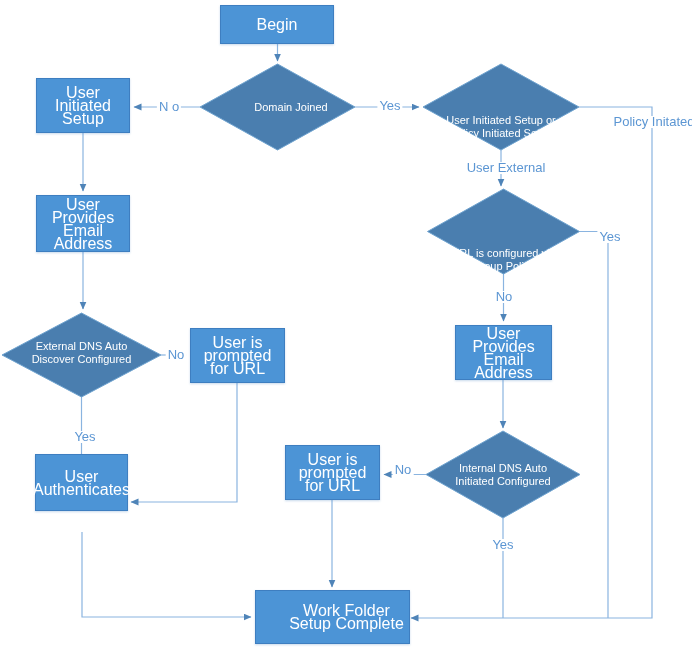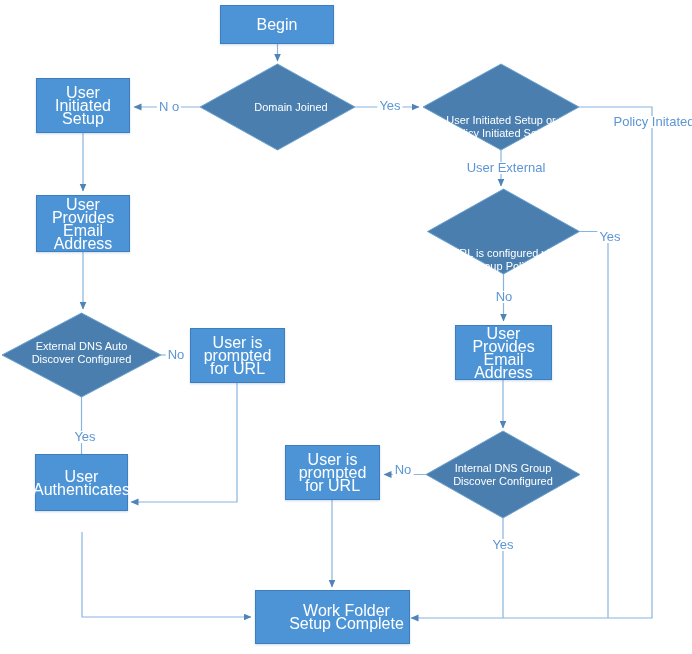--- a/index.html
+++ b/index.html
@@ -102,21 +102,21 @@
     <span>User is prompted for URL</span>
   </div>
   <div class="node" style="left:255px;top:590px;width:155px;height:54px;padding-left:32px;">
     <span>Work Folder Setup Complete</span>
   </div>
 
   <div class="diamond-text" style="left:291px;top:107px;width:120px;">Domain Joined</div>
   <div class="diamond-text" style="left:501px;top:107px;width:132px;margin-top:20px;">User Initiated Setup or Policy Initiated Setup</div>
   <div class="diamond-text" style="left:503.5px;top:231.5px;width:116px;margin-top:28px;">URL is configured via Group Policy</div>
   <div class="diamond-text" style="left:81.5px;top:353px;width:108px;">External DNS Auto Discover Configured</div>
-  <div class="diamond-text" style="left:503px;top:474.5px;width:108px;">Internal DNS Group Discover Configured</div>
+  <div class="diamond-text" style="left:503px;top:474.5px;width:108px;">Internal DNS Auto Initiated Configured</div>
 
   <span class="edge-label" style="left:169px;top:107px;">N o</span>
   <span class="edge-label" style="left:390px;top:106px;">Yes</span>
   <span class="edge-label" style="left:654px;top:122px;">Policy Initated</span>
   <span class="edge-label" style="left:506px;top:168px;">User External</span>
   <span class="edge-label" style="left:610px;top:237px;">Yes</span>
   <span class="edge-label" style="left:504px;top:297px;">No</span>
   <span class="edge-label" style="left:176px;top:355px;">No</span>
   <span class="edge-label" style="left:85px;top:437px;">Yes</span>
   <span class="edge-label" style="left:403px;top:470px;">No</span>

